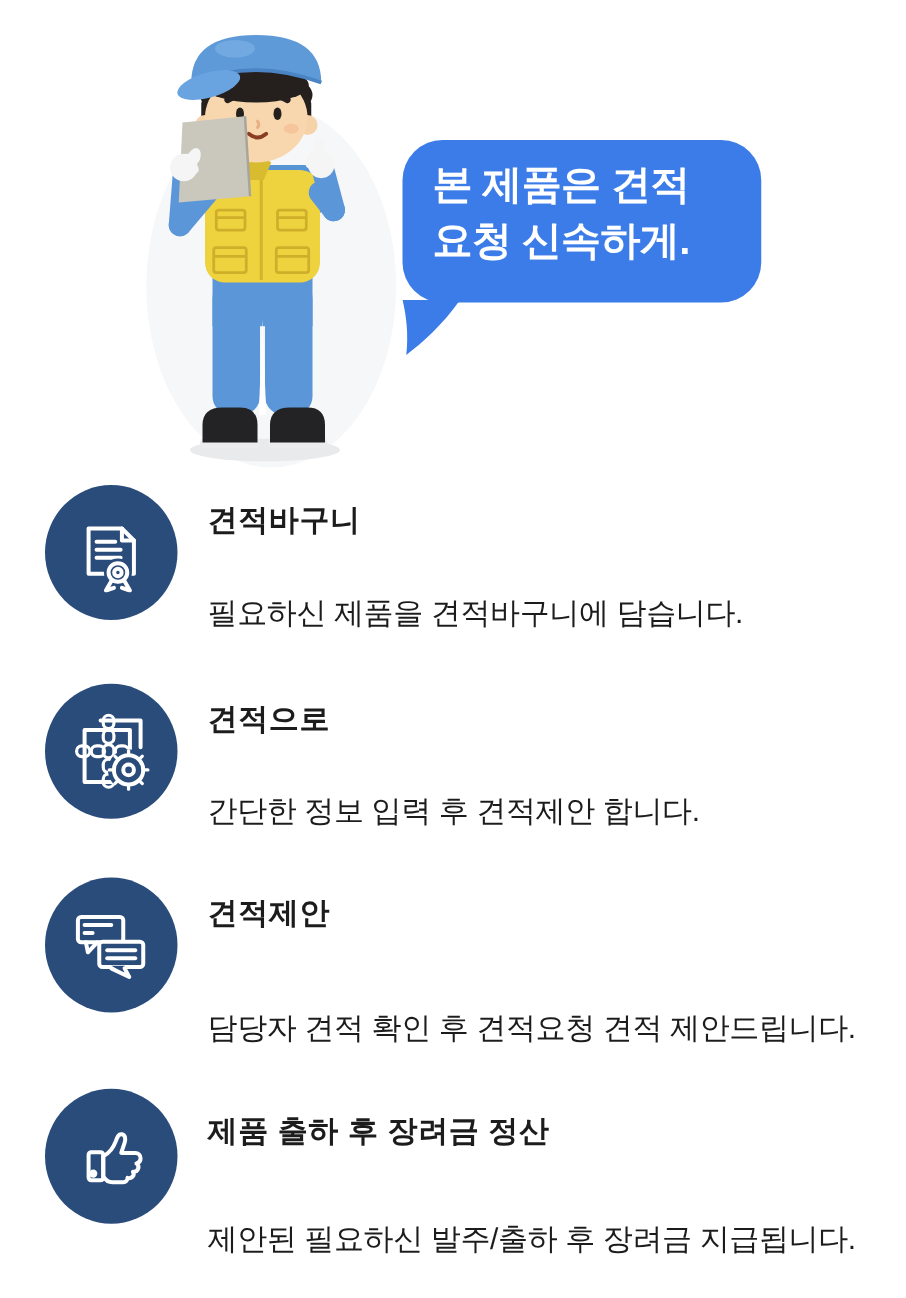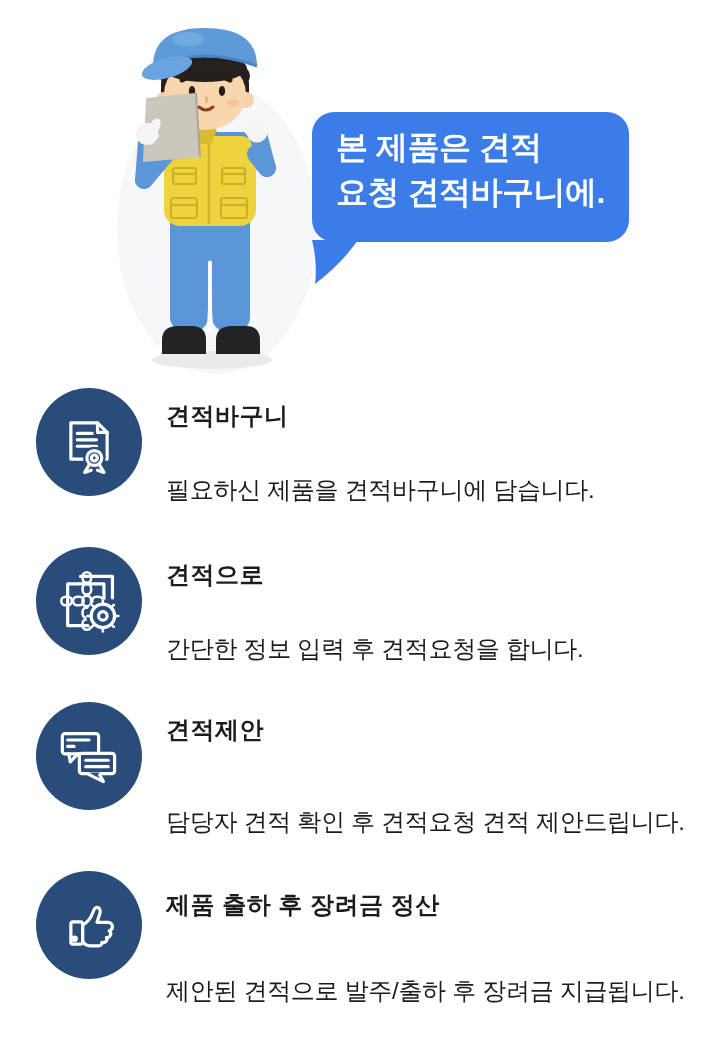--- a/index.html
+++ b/index.html
@@ -8,21 +8,21 @@
 
   
   .brand{position:absolute;left:377px;top:31px;height:57px;display:flex;align-items:center;gap:10px;}
   .brand-logo{width:56px;height:56px;flex:0 0 auto;}
   .brand-text{font-size:31px;font-weight:800;letter-spacing:-0.5px;color:#111;white-space:nowrap;}
   .brand-text .red{color:#e2231a;}
   .brand-text .blk{color:#111111;}
   .brand-text .sp{margin-left:9px;}
 
   
-  .bubble{position:absolute;left:312px;top:112px;width:317px;height:130px;background:#3b7ce9;border-radius:22px;}
+  .bubble{position:absolute;left:322px;top:112px;width:287px;height:130px;background:#3b7ce9;border-radius:32px;}
   .bubble-text{position:absolute;left:24px;top:13px;color:#ffffff;font-size:32px;line-height:45px;font-weight:700;letter-spacing:-0.5px;white-space:nowrap;}
   .bubble-tail{position:absolute;left:0px;top:128px;width:50px;height:46px;}
 
   
   .character{position:absolute;left:110px;top:14px;width:215px;height:362px;}
 
   
   .step{position:absolute;left:0;width:725px;}
   .step1{top:388px;} .step2{top:547px;} .step3{top:702px;} .step4{top:871px;}
   .step-circle{position:absolute;left:36px;top:0;width:106px;height:108px;border-radius:50%;background:#2a4c7b;display:flex;align-items:center;justify-content:center;}
@@ -109,21 +109,21 @@
     <circle cx="147" cy="118" r="10.5" fill="#f5f5f5"></circle>
   </svg>
 
 
   <div class="bubble">
     <svg class="bubble-tail" viewBox="0 0 50 46" aria-hidden="true">
       <path d="M0 0 L46 0 C32 20 16 34 3 44 C5 28 3 12 0 0 Z" fill="#3b7ce9"></path>
     </svg>
     <div class="bubble-text">
       <div>본 제품은 견적</div>
-      <div>요청 견적바구니에.</div>
+      <div>요청 신속하게.</div>
     </div>
   </div>
 
   <div class="step step1">
     <div class="step-circle">
       <svg viewBox="0 0 60 60" aria-hidden="true">
         <g class="icon-stroke">
           <path d="M13 12 H38 L47 21 V46 H13 Z"></path>
           <path d="M38 12 V21 H47"></path>
           <line x1="19" y1="22" x2="33" y2="22"></line>
@@ -171,21 +171,21 @@
           <line x1="43" y1="55" x2="43" y2="58.5"></line>
           <line x1="35.2" y1="51.8" x2="32.7" y2="54.3"></line>
           <line x1="32" y1="44" x2="28.5" y2="44"></line>
           <line x1="35.2" y1="36.2" x2="32.7" y2="33.7"></line>
           <line x1="43" y1="33" x2="43" y2="29.5"></line>
           <line x1="50.8" y1="36.2" x2="53.3" y2="33.7"></line>
         </g>
       </svg>
     </div>
     <div class="step-title">견적으로</div>
-    <div class="step-desc">간단한 정보 입력 후 견적요청을 합니다.</div>
+    <div class="step-desc">간단한 정보 입력 후 견적제안 합니다.</div>
   </div>
 
   <div class="step step3">
     <div class="step-circle">
       <svg viewBox="0 0 60 60" aria-hidden="true">
         <g class="icon-stroke">
           <rect x="5" y="9" width="34" height="19" rx="2.5"></rect>
           <path d="M11 28 L12.5 35.5 L19.5 28"></path>
           <line x1="10" y1="15" x2="30" y2="15"></line>
           <line x1="10" y1="21" x2="16" y2="21"></line>
@@ -207,16 +207,16 @@
     <div class="step-circle">
       <svg viewBox="0 0 60 60" aria-hidden="true">
         <g class="icon-stroke">
           <rect x="13" y="27" width="11" height="21" rx="2"></rect>
           <circle cx="16.5" cy="43" r="1.6"></circle>
           <path d="M24 45 V30 C28 28 31.5 24 33.5 18.5 C34.5 15.5 35.5 13 38 13.5 C40.5 14 41 17 40 20 L37.5 27.5 H48 C50.2 27.5 52 29.3 52 31.5 C52 33.4 50.7 35 48.9 35.4 C50.2 36.3 50.8 38 50 39.7 C49.3 41.2 47.8 41.8 46.3 41.7 C47 42.8 46.9 44.4 45.9 45.4 C44.9 46.4 43.4 46.6 42.2 46.2 C42.3 48 41 49.5 39 49.5 H31 C28 49.5 25.5 47.8 24 45 Z"></path>
         </g>
       </svg>
     </div>
     <div class="step-title">제품 출하 후 장려금 정산</div>
-    <div class="step-desc">제안된 견적으로 발주/출하 후 장려금 지급됩니다.</div>
+    <div class="step-desc">제안된 필요하신 발주/출하 후 장려금 지급됩니다.</div>
   </div>
 
 </div>
 
 </body></html>

